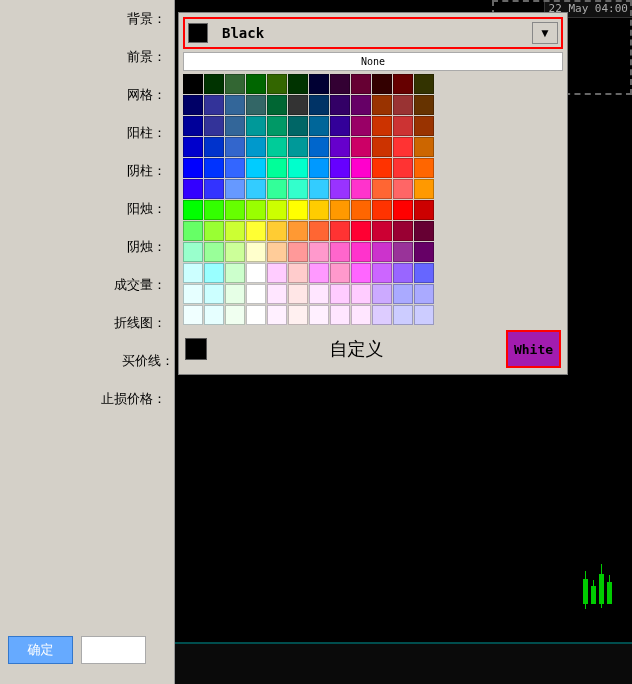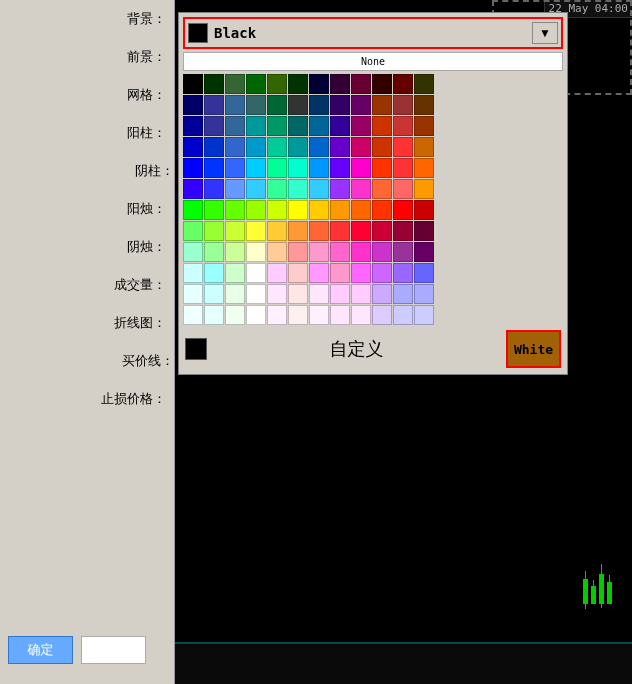--- a/index.html
+++ b/index.html
@@ -22,21 +22,21 @@
   </div>
   <div style="height:38px;display:flex;align-items:center;justify-content:flex-end;padding-right:8px;">
     <span>前景：</span>
   </div>
   <div style="height:38px;display:flex;align-items:center;justify-content:flex-end;padding-right:8px;">
     <span>网格：</span>
   </div>
   <div style="height:38px;display:flex;align-items:center;justify-content:flex-end;padding-right:8px;">
     <span>阳柱：</span>
   </div>
-  <div style="height:38px;display:flex;align-items:center;justify-content:flex-end;">
+  <div style="height:38px;display:flex;align-items:center;justify-content:flex-end;padding-right:8px;">
     <span>阴柱：</span>
   </div>
   <div style="height:38px;display:flex;align-items:center;justify-content:flex-end;padding-right:8px;">
     <span>阳烛：</span>
   </div>
   <div style="height:38px;display:flex;align-items:center;justify-content:flex-end;padding-right:8px;">
     <span>阴烛：</span>
   </div>
   <div style="height:38px;display:flex;align-items:center;justify-content:flex-end;padding-right:8px;">
     <span>成交量：</span>
@@ -86,21 +86,21 @@
 
   <div style="position:absolute;bottom:40px;left:0;right:0;height:2px;background:#009999;opacity:0.5;"></div>
 
   <div style="position:absolute;bottom:0;left:0;right:0;height:40px;background:#0a0a0a;"></div>
 </div>
 
 <div style="position:absolute;top:12px;left:178px;width:390px;background:#d4d0c8;border:1px solid #808080;padding:4px;z-index:30;">
 
   <div style="display:flex;align-items:center;border:2px solid #ff0000;padding:3px;background:#d4d0c8;margin-bottom:3px;">
     <div style="width:20px;height:20px;background:#000;border:1px solid #666;margin-right:6px;flex-shrink:0;"></div>
-    <span style="flex:1;font-size:14px;font-weight:bold;">Black</span>
+    <span style="flex:1;font-size:14px;font-weight:bold;margin-left:8px;">Black</span>
     <button style="width:26px;height:22px;background:#d4d0c8;border:1px solid #888;display:flex;align-items:center;justify-content:center;cursor:pointer;font-size:12px;">
       <span>▼</span>
     </button>
   </div>
 
   <div style="background:#fff;border:1px solid #aaa;text-align:center;padding:3px;margin-bottom:3px;font-size:10px;">None</div>
 
   <div id="color-grid-container" style="margin-bottom:3px;">
   <div style="display: flex; gap: 1px; margin-bottom: 1px;">
         <div title="#000000" style="width: 20px; height: 20px; background: rgb(0, 0, 0); border: 1px solid rgba(0, 0, 0, 0.25); cursor: pointer; flex-shrink: 0;"></div>
@@ -268,15 +268,15 @@
         <div title="#ffe6ff" style="width: 20px; height: 20px; background: rgb(255, 230, 255); border: 1px solid rgba(0, 0, 0, 0.25); cursor: pointer; flex-shrink: 0;"></div>
         <div title="#ddccff" style="width: 20px; height: 20px; background: rgb(221, 204, 255); border: 1px solid rgba(0, 0, 0, 0.25); cursor: pointer; flex-shrink: 0;"></div>
         <div title="#ccccff" style="width: 20px; height: 20px; background: rgb(204, 204, 255); border: 1px solid rgba(0, 0, 0, 0.25); cursor: pointer; flex-shrink: 0;"></div>
         <div title="#ccccff" style="width: 20px; height: 20px; background: rgb(204, 204, 255); border: 1px solid rgba(0, 0, 0, 0.25); cursor: pointer; flex-shrink: 0;"></div>
       </div>
     </div>
 
   <div style="display:flex;align-items:center;justify-content:space-between;padding:2px;">
     <div style="width:22px;height:22px;background:#000;border:1px solid #555;"></div>
     <div style="flex:1;text-align:center;font-size:18px;">自定义</div>
-    <div style="width:55px;height:38px;background:#a16207;border:2px solid #ff0000;display:flex;align-items:center;justify-content:center;font-size:13px;font-weight:bold;cursor:pointer;">White</div>
+    <div style="width:55px;height:38px;background:#a21caf;border:2px solid #ff0000;display:flex;align-items:center;justify-content:center;font-size:13px;font-weight:bold;cursor:pointer;">White</div>
   </div>
 </div>
 
 </body></html>

